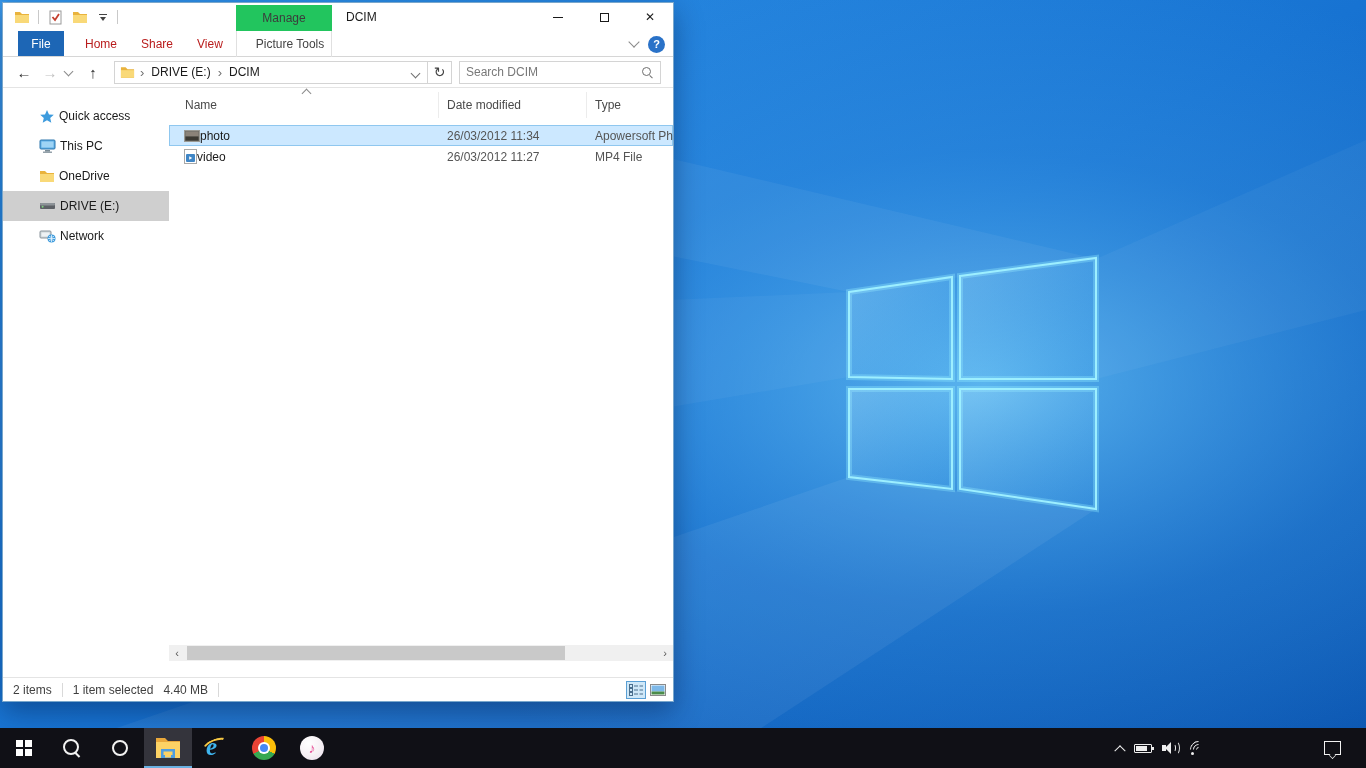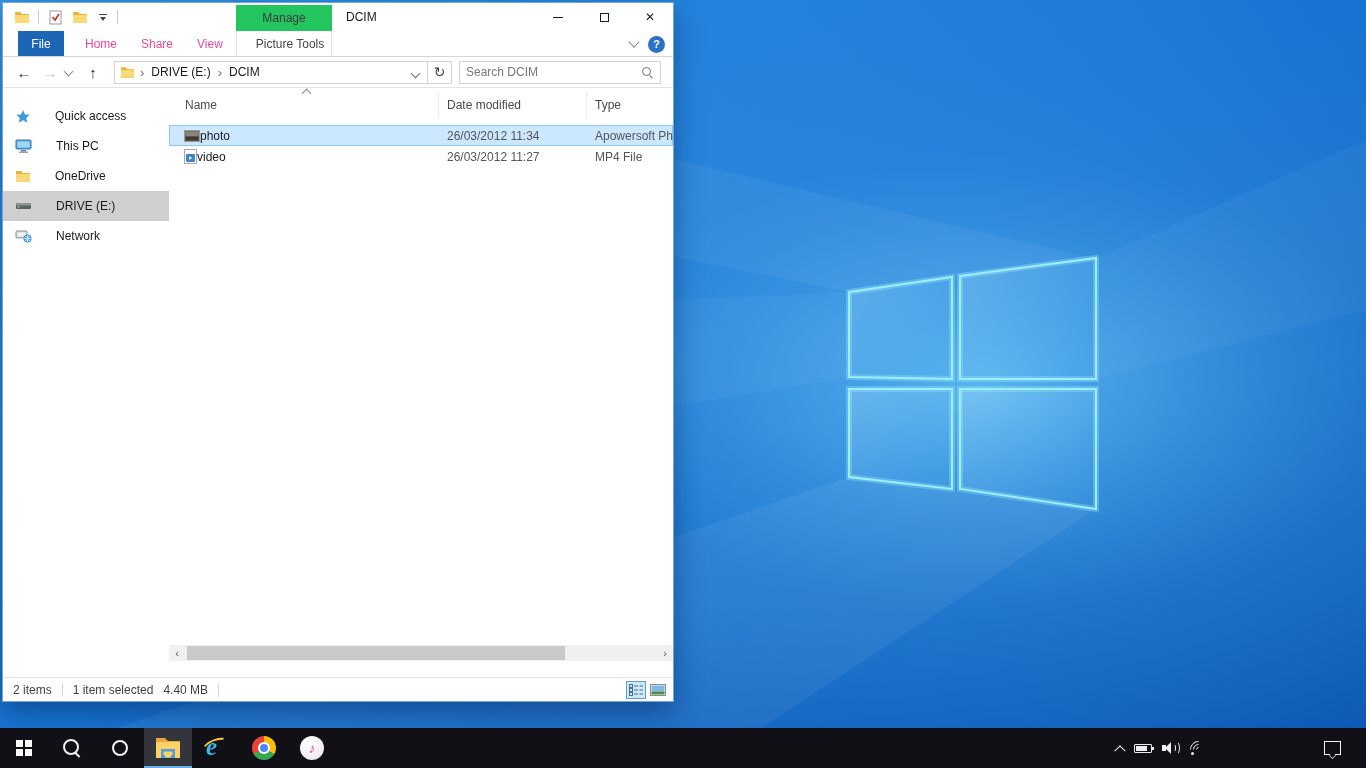--- a/index.html
+++ b/index.html
@@ -23,21 +23,21 @@
                 display:flex; align-items:center; justify-content:center; color:#3c3c3c; }
   .win-title { position:absolute; left:343px; top:0; height:28px; display:flex; align-items:center; color:#1a1a1a; }
   .caption-btns { position:absolute; right:0; top:0; display:flex; }
   .cap-btn { width:46px; height:28px; display:flex; align-items:center; justify-content:center; color:#1a1a1a; }
   .min-glyph { width:10px; height:1px; background:#1a1a1a; }
   .max-glyph { width:9px; height:9px; border:1px solid #1a1a1a; }
   .close-glyph { font-size:12px; line-height:1; }
 
   
   .tabsrow { position:relative; height:26px; background:#fff; border-bottom:1px solid #d6d6d6; display:flex; align-items:stretch; }
-  .tab { display:flex; align-items:center; justify-content:center; padding:0 12px; color:#ec4899; }
+  .tab { display:flex; align-items:center; justify-content:center; padding:0 12px; color:#b91c1c; }
   .tab-file { width:46px; margin-left:15px; background:#1d66b5; color:#fff; padding:0; }
   .tab-gap { width:9px; }
   .tab-tool { position:absolute; left:233px; top:0; width:96px; height:26px; border-left:1px solid #e0e0e0; border-right:1px solid #e0e0e0;
               display:flex; align-items:center; justify-content:center; color:#444;padding-left:12px; }
   .tabsrow-right { position:absolute; right:8px; top:0; height:26px; display:flex; align-items:center; gap:10px; }
   .chevron-down { width:8px; height:8px; border-right:1.5px solid #8a8a8a; border-bottom:1.5px solid #8a8a8a; transform:rotate(45deg); margin-top:-4px; }
   .help-btn { width:17px; height:17px; border-radius:50%; background:#2a72c8; color:#fff; font-size:11px; font-weight:bold;
               display:flex; align-items:center; justify-content:center; }
 
   
@@ -55,21 +55,21 @@
   .searchbox { width:202px; height:23px; border:1px solid #d4d4d4; margin-left:7px; display:flex; align-items:center; padding:0 6px; }
   .searchbox input { flex:1; border:none; outline:none; font-family:"Liberation Sans",sans-serif; font-size:12px; color:#1a1a1a; min-width:0; }
   .searchbox input::placeholder { color:#787878; }
   .mag { position:relative; width:13px; height:13px; flex:0 0 auto; }
   .mag::before { content:""; position:absolute; left:1px; top:1px; width:7px; height:7px; border:1.4px solid #6f6f6f; border-radius:50%; }
   .mag::after { content:""; position:absolute; left:9px; top:9px; width:4px; height:1.4px; background:#6f6f6f; transform:rotate(45deg); transform-origin:0 0; }
 
   
   .body { display:flex; height:573px; }
   .navpane { width:166px; padding-top:13px; flex:0 0 auto; }
-  .nav-item { height:30px; display:flex; align-items:center; padding-left:12px; gap:24px; }
+  .nav-item { height:30px; display:flex; align-items:center; padding-left:36px; gap:4px; }
   .nav-item.selected { background:#cfcfcf; }
   .nav-label { color:#1a1a1a; white-space:nowrap; }
 
   .files { flex:1; position:relative; overflow:hidden; }
   .cols { display:flex; height:26px; margin-top:4px; color:#4a4a4a; }
   .col { display:flex; align-items:center; border-right:1px solid #ececec; position:relative; }
   .col-name { width:270px; padding-left:16px; }
   .col-date { width:148px; padding-left:8px; }
   .col-type { flex:1; padding-left:8px; border-right:none; }
   .sort-caret { position:absolute; left:134px; top:-2px; width:7px; height:7px; border-left:1.3px solid #8a8a8a; border-top:1.3px solid #8a8a8a; transform:rotate(45deg); }

